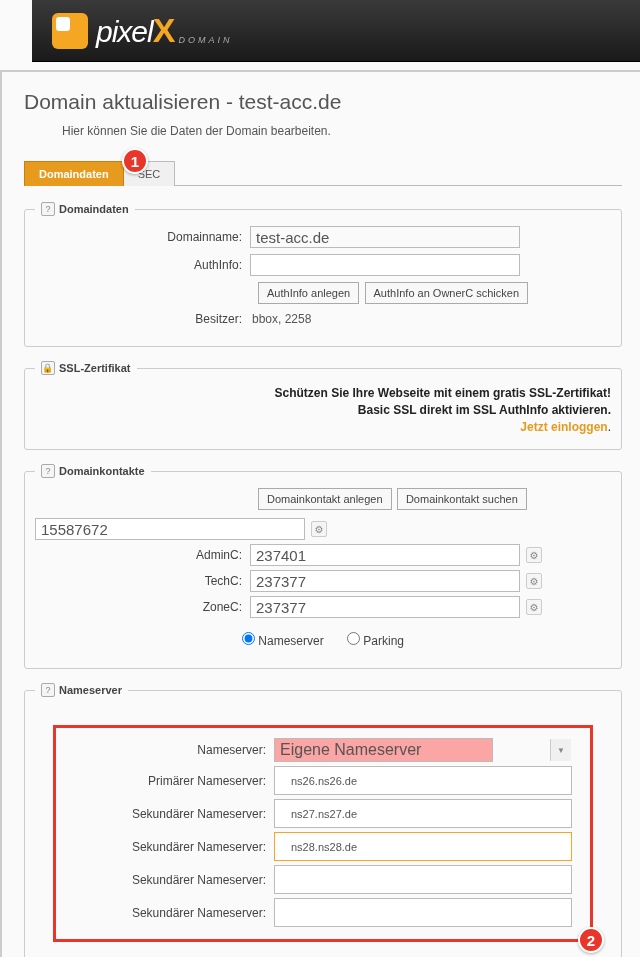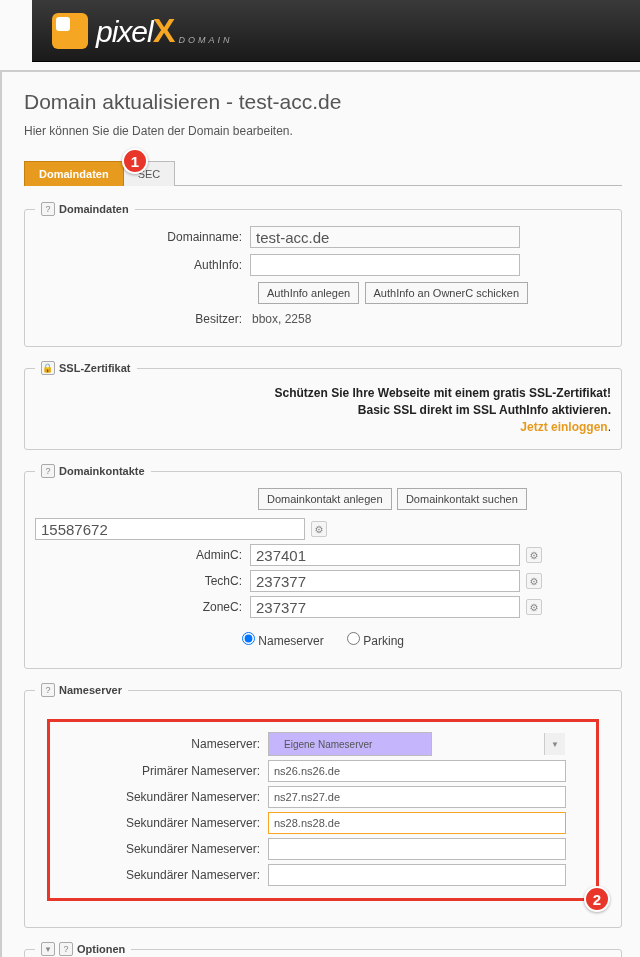--- a/index.html
+++ b/index.html
@@ -6,21 +6,21 @@
 body { font-family: Arial, sans-serif; font-size: 12px; background: #fafafa; width: 640px; }
 .header-bar { background: linear-gradient(#3a3a3a, #1a1a1a); height: 62px; display: flex; align-items: center; padding: 0 20px; border-bottom: 1px solid #000; margin-left: 32px; }
 .logo { display: flex; align-items: center; gap: 8px; }
 .logo-icon { width: 36px; height: 36px; background: #f5a623; border-radius: 6px; position: relative; }
 .logo-icon::before { content: ''; position: absolute; top: 4px; left: 4px; width: 14px; height: 14px; background: #fff; border-radius: 3px; }
 .logo-text { color: #fff; font-size: 30px; font-weight: 300; font-style: italic; letter-spacing: -1px; }
 .logo-x { color: #f5a623; font-weight: bold; font-style: normal; font-size: 34px; }
 .logo-sub { color: #aaa; font-size: 9px; letter-spacing: 3px; margin-left: -4px; margin-top: 18px; font-style: italic; }
 .content { padding: 18px 18px 18px 22px; border-left: 2px solid #ccc; border-top: 2px solid #ccc; margin-top: 8px; }
 .page-title { font-size: 21px; color: #555; font-weight: normal; margin-bottom: 10px; }
-.page-sub { color: #555; margin-bottom: 22px; }
+.page-sub { color: #555; margin-bottom: 22px; margin-left: 38px; }
 .tabs { display: flex; border-bottom: 1px solid #bbb; margin-bottom: 16px; position: relative; }
 .tab { padding: 6px 14px; border: 1px solid #bbb; border-bottom: none; background: #f0f0f0; color: #555; font-size: 11px; cursor: pointer; position: relative; top: 1px; }
 .tab.active { background: #e69a1e; color: #fff; font-weight: bold; border-color: #c77f0f; z-index: 2; }
 .tab:not(.active) { margin-left: -1px; }
 .badge { position: absolute; width: 26px; height: 26px; background: #e8362a; color: #fff; border-radius: 50%; display: flex; align-items: center; justify-content: center; font-weight: bold; font-size: 15px; z-index: 10; border: 2px solid #fff; box-shadow: 0 1px 3px rgba(0,0,0,0.3); }
 .badge-1 { top: -12px; left: 98px; }
 .badge-2 { bottom: -14px; right: -14px; }
 fieldset { border: 1px solid #ccc; border-radius: 3px; margin-bottom: 14px; padding: 10px 10px 14px 10px; position: relative; }
 legend { padding: 0 6px; color: #444; font-weight: bold; font-size: 11px; display: flex; align-items: center; gap: 4px; }
 .help-icon, .lock-icon, .collapse-icon { width: 14px; height: 14px; border: 1px solid #aaa; background: #f5f5f5; display: inline-flex; align-items: center; justify-content: center; font-size: 9px; color: #888; border-radius: 2px; font-weight: normal; }
@@ -31,25 +31,25 @@
 .form-value { color: #555; padding-left: 2px; }
 .btn-sm { border: 1px solid #aaa; background: #f8f8f8; padding: 4px 8px; font-size: 11px; color: #444; cursor: pointer; margin-right: 2px; }
 .btn-row { margin-left: 223px; margin-bottom: 8px; }
 .ssl-text { margin-left: 223px; color: #222; font-weight: bold; line-height: 1.4; text-align: right; }
 .ssl-link { color: #e69a1e; font-weight: bold; cursor: pointer; }
 .contact-row { display: flex; align-items: center; margin-bottom: 4px; }
 .contact-row .form-input { max-width: 270px; }
 .gear-icon { width: 16px; height: 16px; margin-left: 6px; border: 1px solid #ccc; border-radius: 2px; display: inline-flex; align-items: center; justify-content: center; font-size: 10px; color: #888; cursor: pointer; background: #f5f5f5; }
 .radio-row { text-align: center; margin: 14px 0 6px 0; color: #444; }
 .radio-row label { margin: 0 10px; }
-.ns-box { border: 3px solid #e8362a; padding: 10px 8px 8px 8px; position: relative; margin: 12px; }
-.ns-select { flex: 1; max-width: 298px; height: 24px; border: 1px solid #bbb; background: #c4b5fd; padding: 0 15px; font-size: 10px; color: #555; }
+.ns-box { border: 3px solid #e8362a; padding: 10px 8px 8px 8px; position: relative; margin: 18px; }
+.ns-select { flex: 1; max-width: 298px; height: 24px; border: 1px solid #bbb; background: #fca5a5; padding: 0 5px; font-size: 16px; color: #555; }
 .ns-select-wrap { position: relative; flex: 1; max-width: 298px; }
 .ns-select-wrap::after { content: '▼'; position: absolute; right: 1px; top: 1px; width: 20px; height: 22px; background: #f0f0f0; border-left: 1px solid #ccc; display: flex; align-items: center; justify-content: center; font-size: 8px; color: #888; pointer-events: none; }
-.ns-input { flex: 1; max-width: 298px; height: 22px; border: 1px solid #bbb; padding: 0 5px; font-size: 11px; color: #555; }
+.ns-input { flex: 1; max-width: 298px; height: 29px; border: 1px solid #bbb; padding: 0 16px; font-size: 11px; color: #555; }
 .ns-input.focused { border: 1px solid #f5a623; }
 .ns-row { display: flex; align-items: center; margin-bottom: 4px; }
 .ns-label { width: 210px; text-align: right; padding-right: 8px; color: #444; }
 </style>
 </head>
 <body>
 
 <div class="header-bar">
   <div class="logo">
     <div class="logo-icon"></div>

